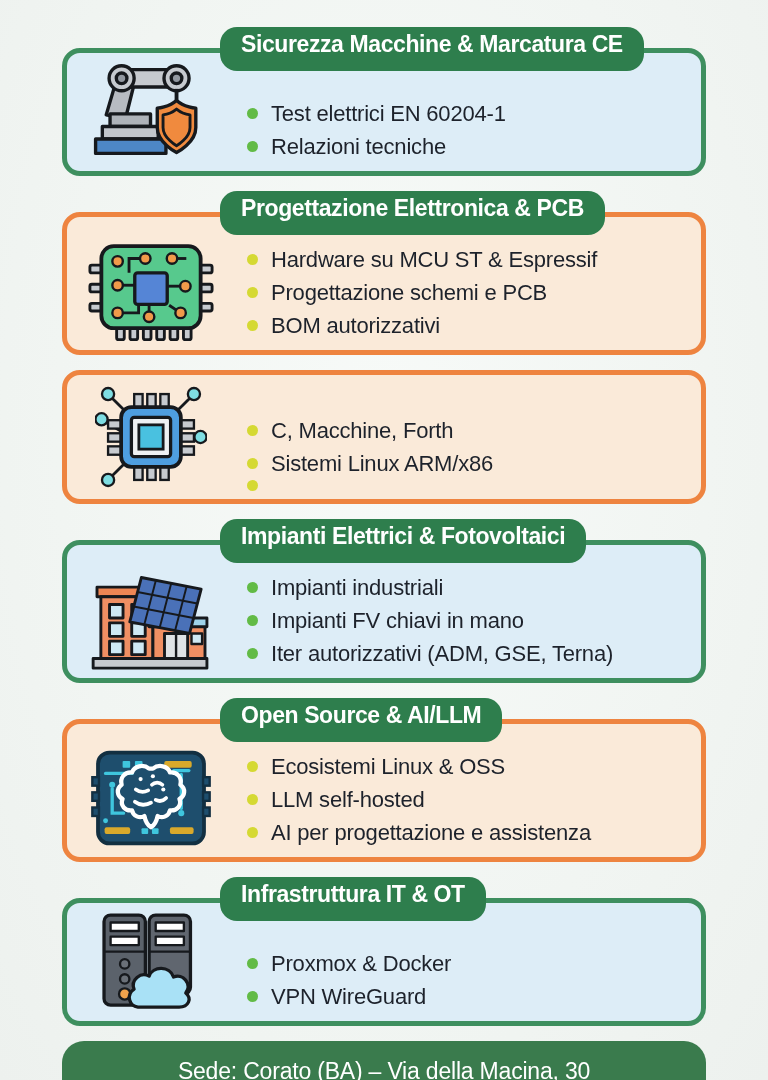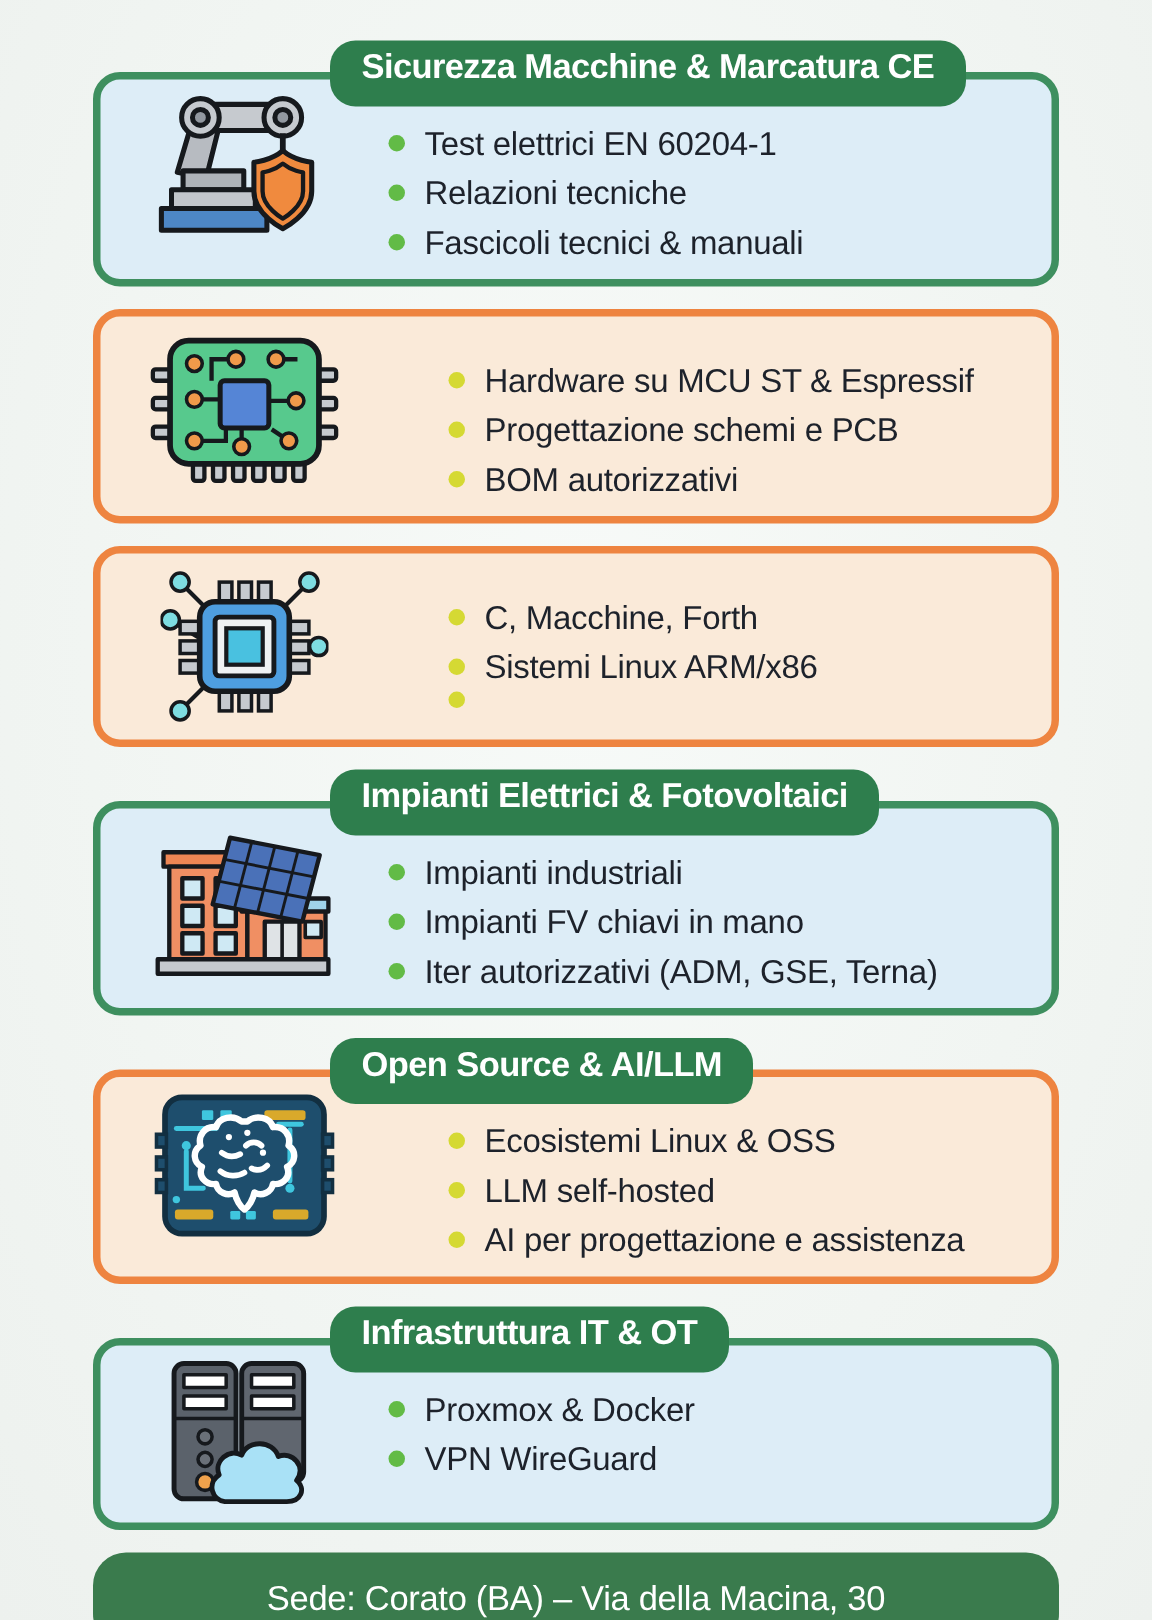--- a/index.html
+++ b/index.html
@@ -16,28 +16,28 @@
     display:inline-block;
     background:var(--banner-green,#2e7e4d);
     color:#fff;
     font-size:23px;font-weight:700;letter-spacing:-0.4px;
     line-height:34px;height:44px;
     padding:0 21px;
     border-radius:17px;
     white-space:nowrap;
   }
   .card{
-    display:flex;align-items:flex-start;
+    display:flex;align-items:flex-end;
     min-height:116px;
     border-radius:18px;
     border:5px solid transparent;
-    position:relative;z-index:1;padding-left:12px;
+    position:relative;z-index:1;
   }
   .card.green{border-color:var(--card-green-border,#3e8f5f);background:var(--card-blue-bg,#ddedf7);}
-  .card.orange{border-color:var(--card-orange-border,#ee8440);background:var(--card-peach-bg,#faead9);gap:40px;}
+  .card.orange{border-color:var(--card-orange-border,#ee8440);background:var(--card-peach-bg,#faead9);}
   .icon-box{
     width:168px;min-width:168px;
     display:flex;align-items:center;justify-content:center;
     padding:6px 0;
   }
   .bullets{flex:1;padding:26px 8px 8px 12px;}
   .bullet-row{display:flex;align-items:center;line-height:33px;}
   .dot{
     width:11px;height:11px;border-radius:50%;
     margin-right:13px;flex:none;
@@ -90,29 +90,26 @@
       </div>
       <div class="bullets">
         <div class="bullet-row">
             <span class="dot"></span>
             <span class="bullet-text">Test elettrici EN 60204-1</span>
           </div>
         <div class="bullet-row">
             <span class="dot"></span>
             <span class="bullet-text">Relazioni tecniche</span>
           </div>
-        <div class="bullet-row">
-            <span class="dot"></span>
-            <span class="bullet-text">Fascicoli tecnici &amp; manuali</span>
-          </div>
-      </div>
-    </div>
-  </div>
-
-  <div class="block">
+      </div>
+    </div>
+  </div>
+
+  <div class="block">
+    <div class="banner-row"><div class="banner">Progettazione Elettronica &amp; PCB</div></div>
     <div class="card orange">
       <div class="icon-box">
         <svg width="126" height="108" viewBox="0 0 132 112">
           <g stroke="#16191d" stroke-width="3">
             <g fill="#c6cacf">
               <rect x="2" y="30" width="13" height="8" rx="2"></rect>
                 <rect x="2" y="50" width="13" height="8" rx="2"></rect>
                 <rect x="2" y="70" width="13" height="8" rx="2"></rect>
               <rect x="117" y="30" width="13" height="8" rx="2"></rect>
                 <rect x="117" y="50" width="13" height="8" rx="2"></rect>

